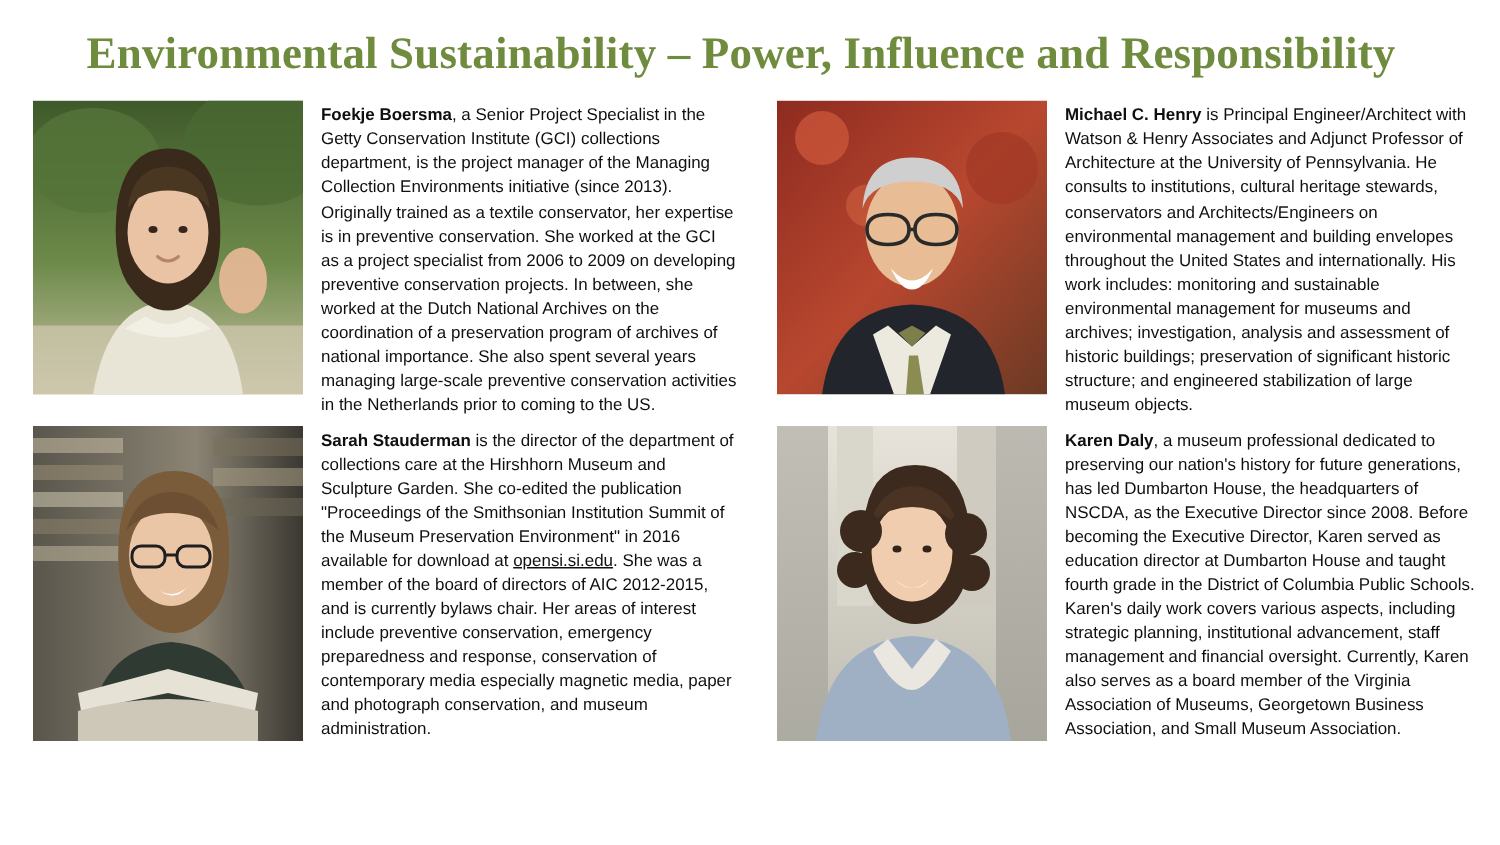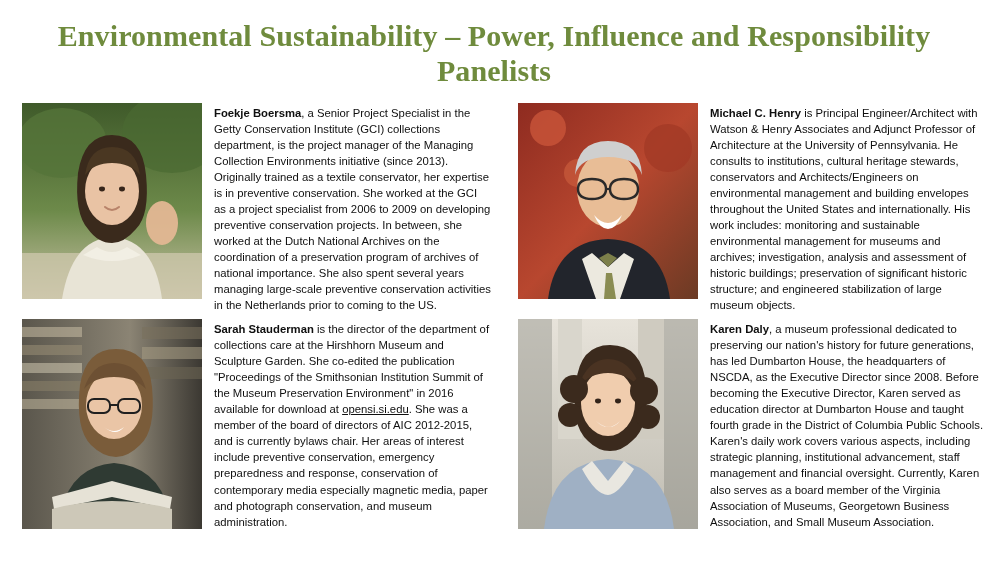--- a/index.html
+++ b/index.html
@@ -74,21 +74,20 @@
   }
   .r2 .photo { height: 210px; }
 </style>
 </head>
 <body>
 
 <div class="slide">
 
   <div class="title-block">
     <div class="title-line">Environmental Sustainability – Power, Influence and Responsibility</div>
-    <div class="title-line">Panelists</div>
   </div>
 
   <div class="grid">
 
     <div class="panelist">
       <div class="photo">
         <svg viewBox="0 0 180 196" preserveAspectRatio="xMidYMid slice" aria-hidden="true">
           <defs>
             <linearGradient id="g1bg" x1="0" y1="0" x2="0" y2="1">
               <stop offset="0%" stop-color="#3f5a2a"></stop>

